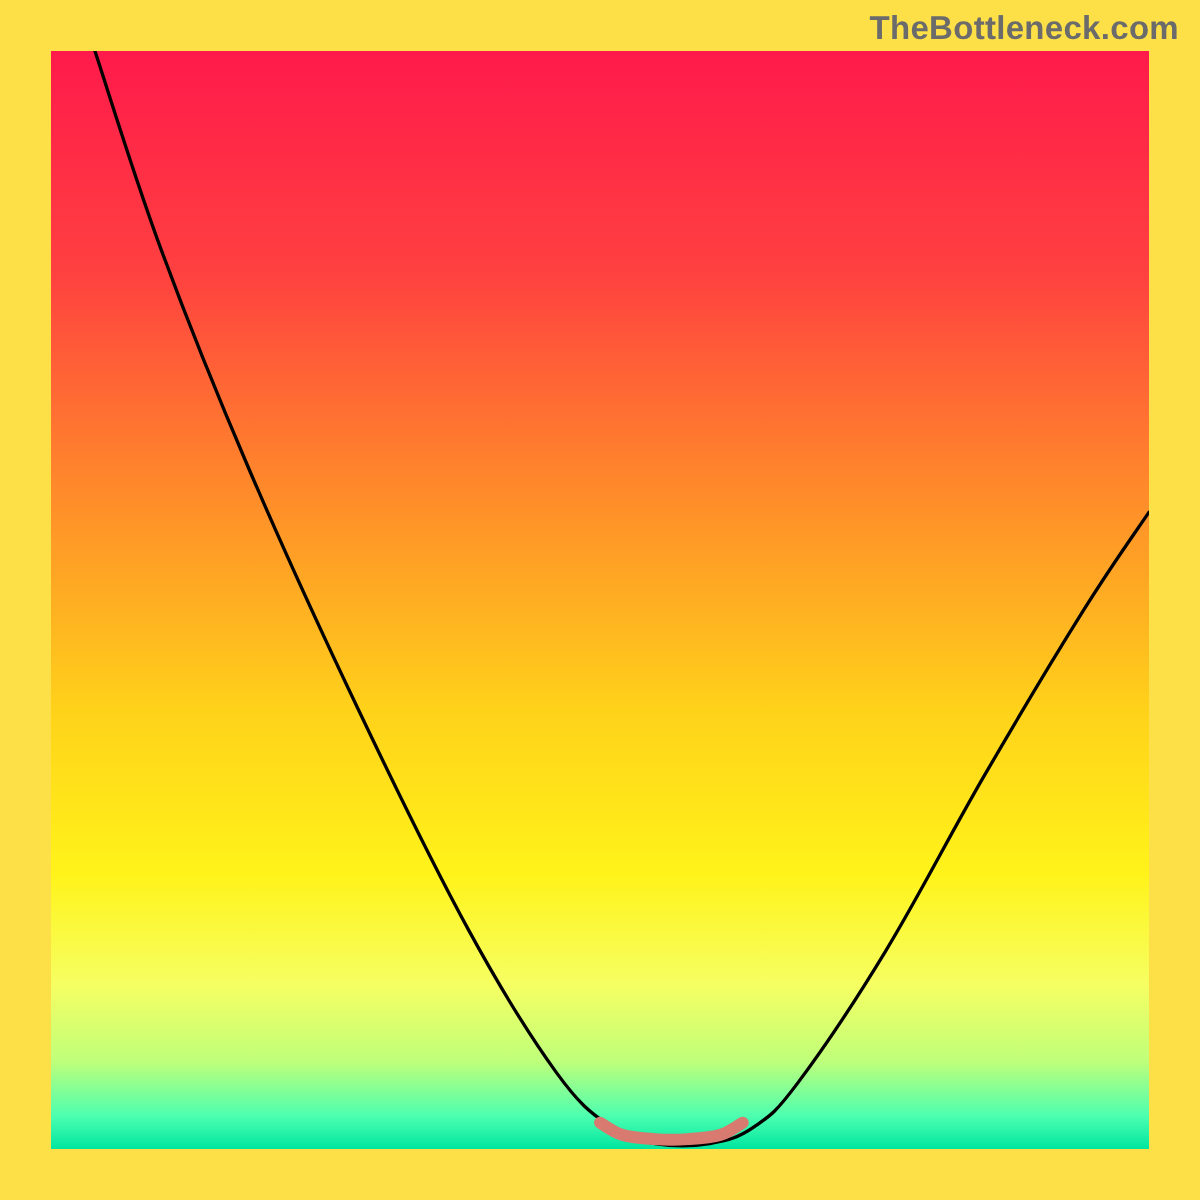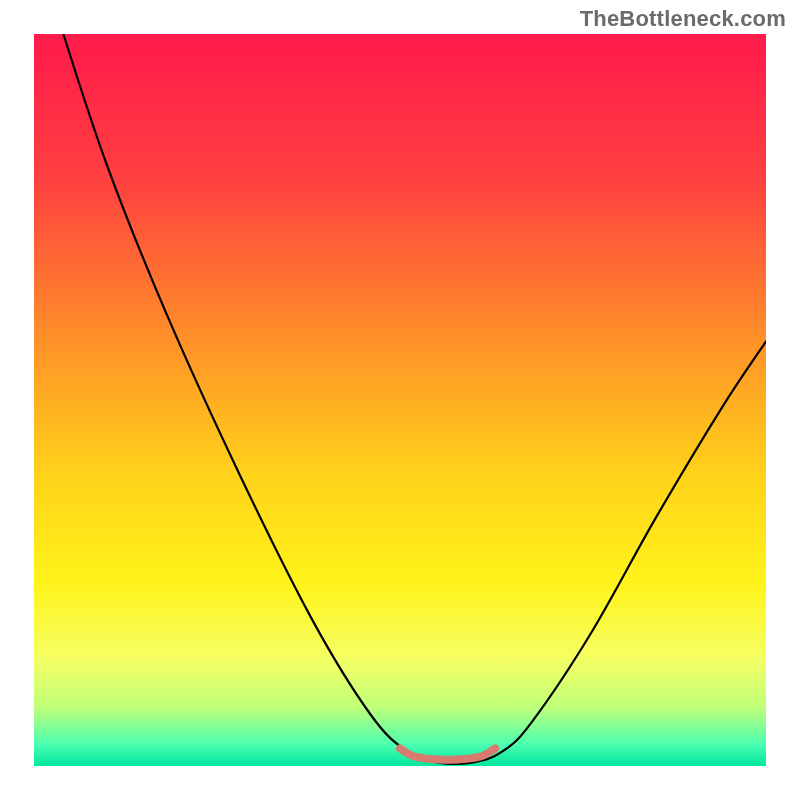--- a/index.html
+++ b/index.html
@@ -8,21 +8,21 @@
     width: 800px;
     height: 800px;
     background: #000;
     font-family: Arial, Helvetica, sans-serif;
     overflow: hidden;
   }
   .frame {
     position: relative;
     width: 800px;
     height: 800px;
-    background: #ffffff;
+    background: #fde047;
   }
   .attribution {
     position: absolute;
     top: 6px;
     right: 14px;
     color: #6b6b6b;
     font-size: 22px;
     font-weight: 600;
     letter-spacing: 0.2px;
     z-index: 20;

